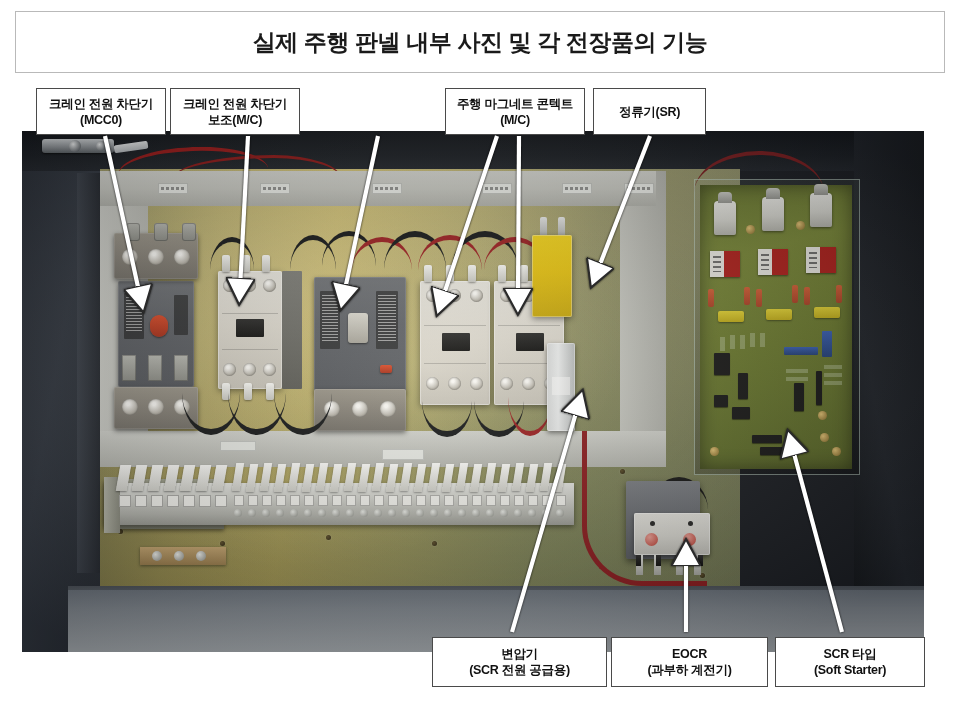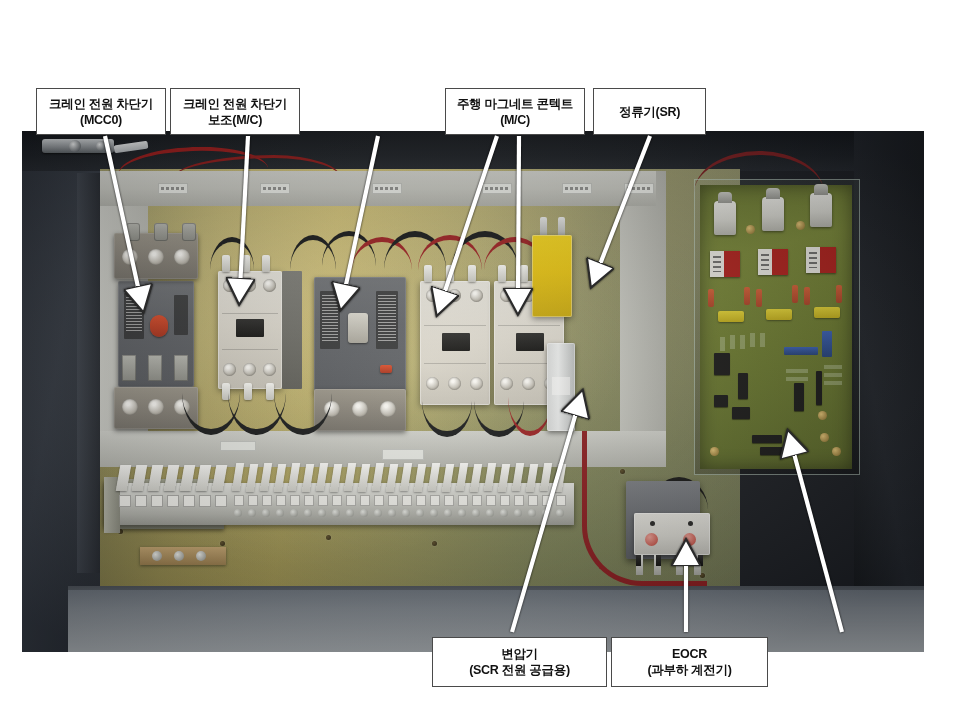--- a/index.html
+++ b/index.html
@@ -433,20 +433,23 @@
   #arrows {
     position:absolute; left:0; top:0; width:960px; height:720px;
     pointer-events:none; z-index: 15;
   }
 </style>
 </head>
 <body>
 
 <div id="root">
 
+  <div class="title-bar">
+    <div class="title-text">실제 주행 판넬 내부 사진 및 각 전장품의 기능</div>
+  </div>
 
   <div class="photo">
     <div class="photo-inner">
 
       <div class="cab-left"></div>
       <div class="cab-left-edge"></div>
       <div class="cab-top"></div>
       <div class="cab-right"></div>
 
       <div class="backplate">
@@ -824,14 +827,18 @@
   <div class="callout" style="left:611px; top:637px; width:157px; height:50px;">
     <span>EOCR</span>
     <span>(과부하 계전기)</span>
   </div>
 
   <div class="callout" style="left:432px; top:637px; width:175px; height:50px;">
     <span>변압기</span>
     <span>(SCR 전원 공급용)</span>
   </div>
 
+  <div class="callout" style="left:775px; top:637px; width:150px; height:50px;">
+    <span>SCR 타입</span>
+    <span>(Soft Starter)</span>
+  </div>
 
 </div>
 
 </body></html>

